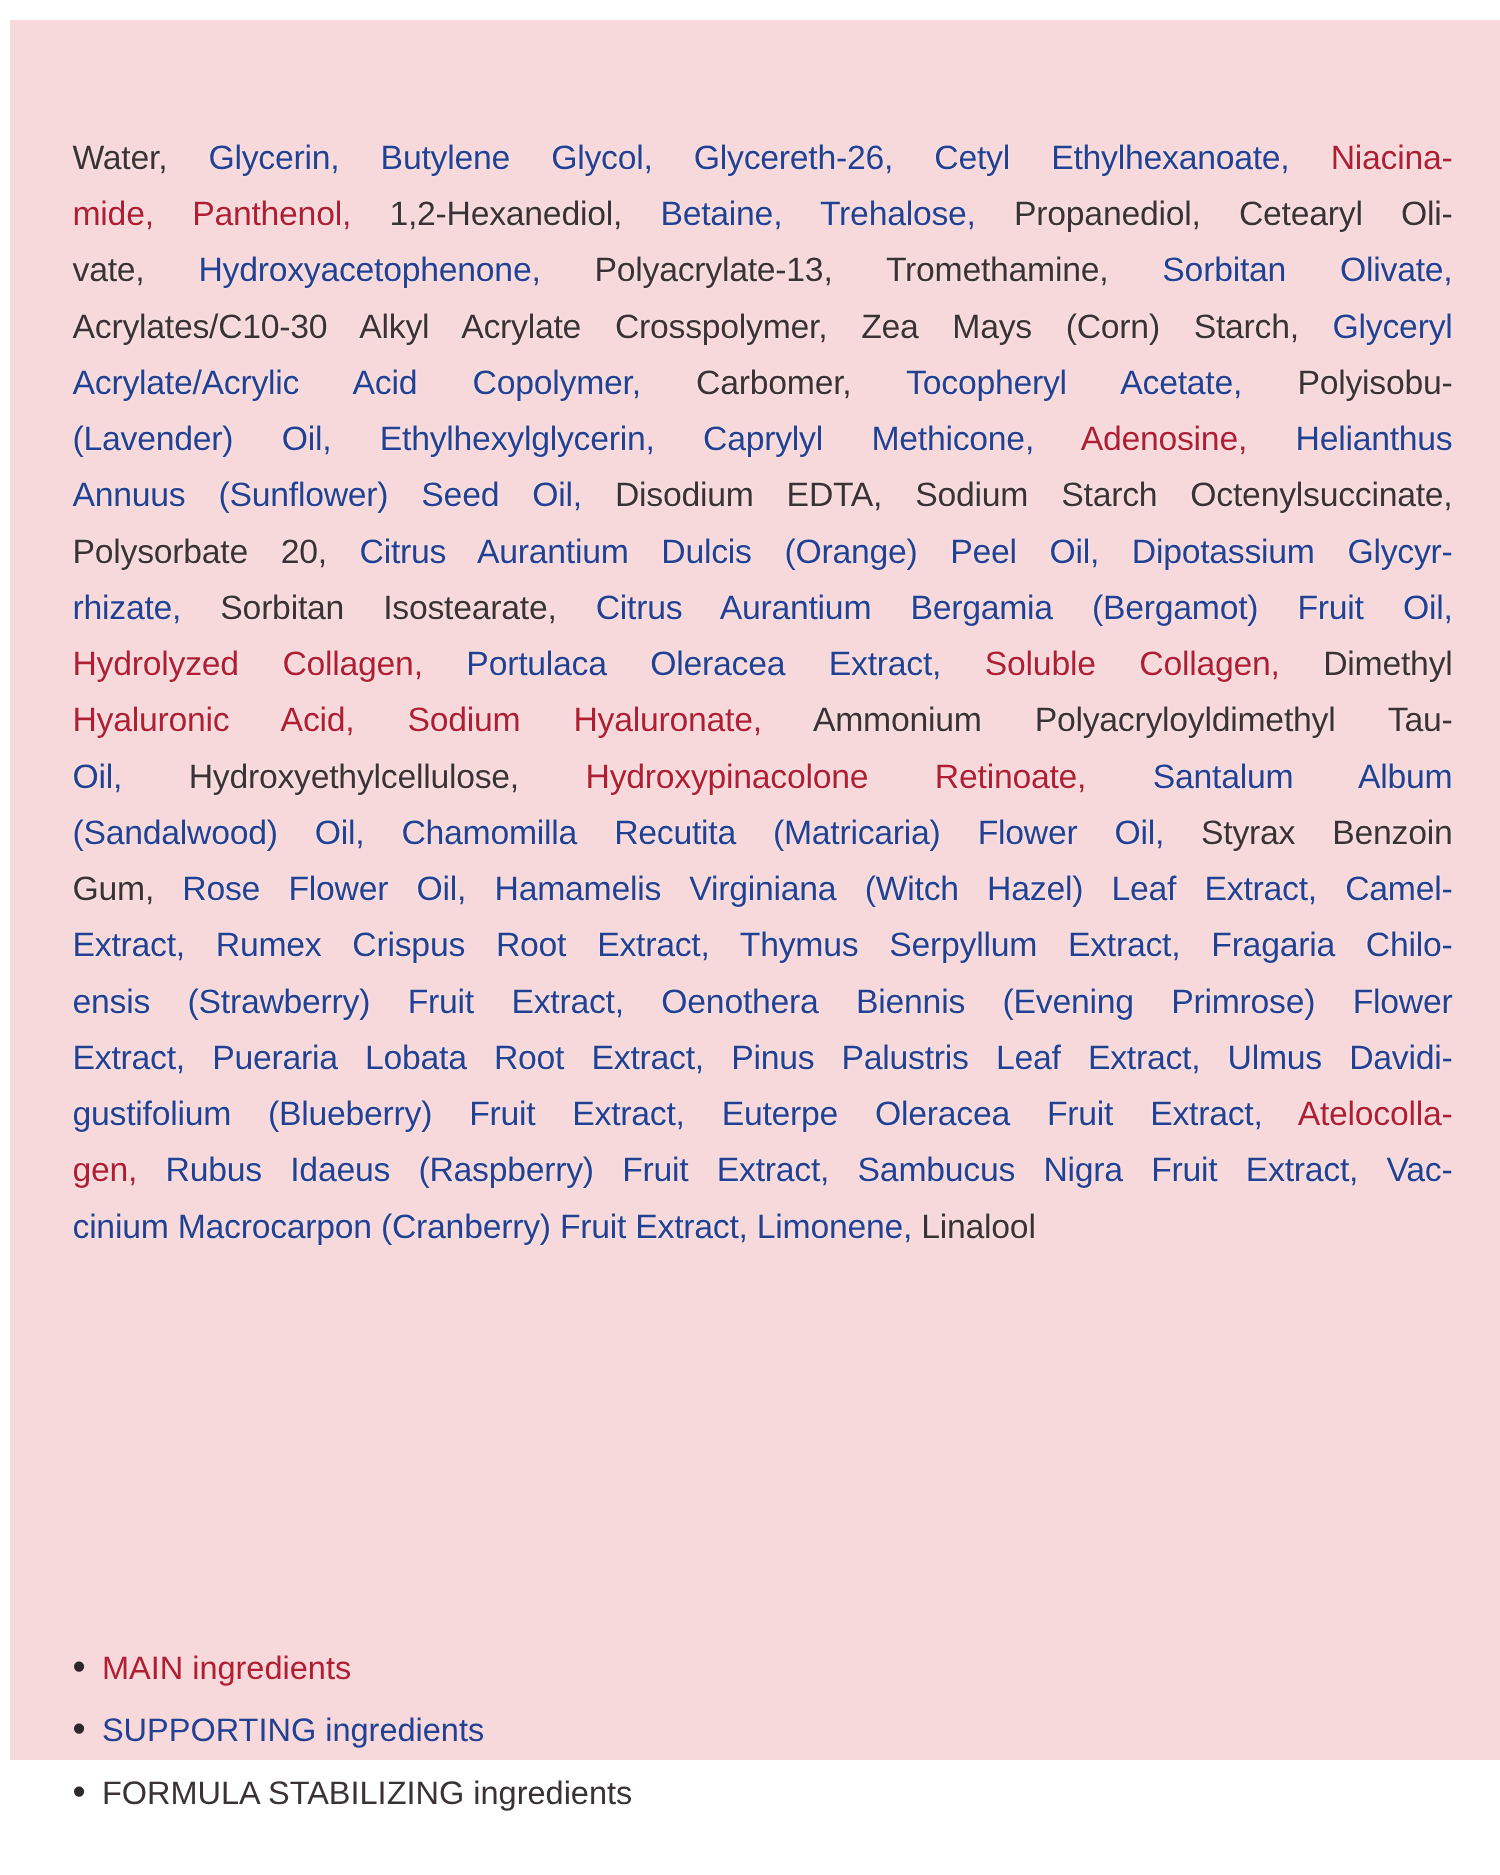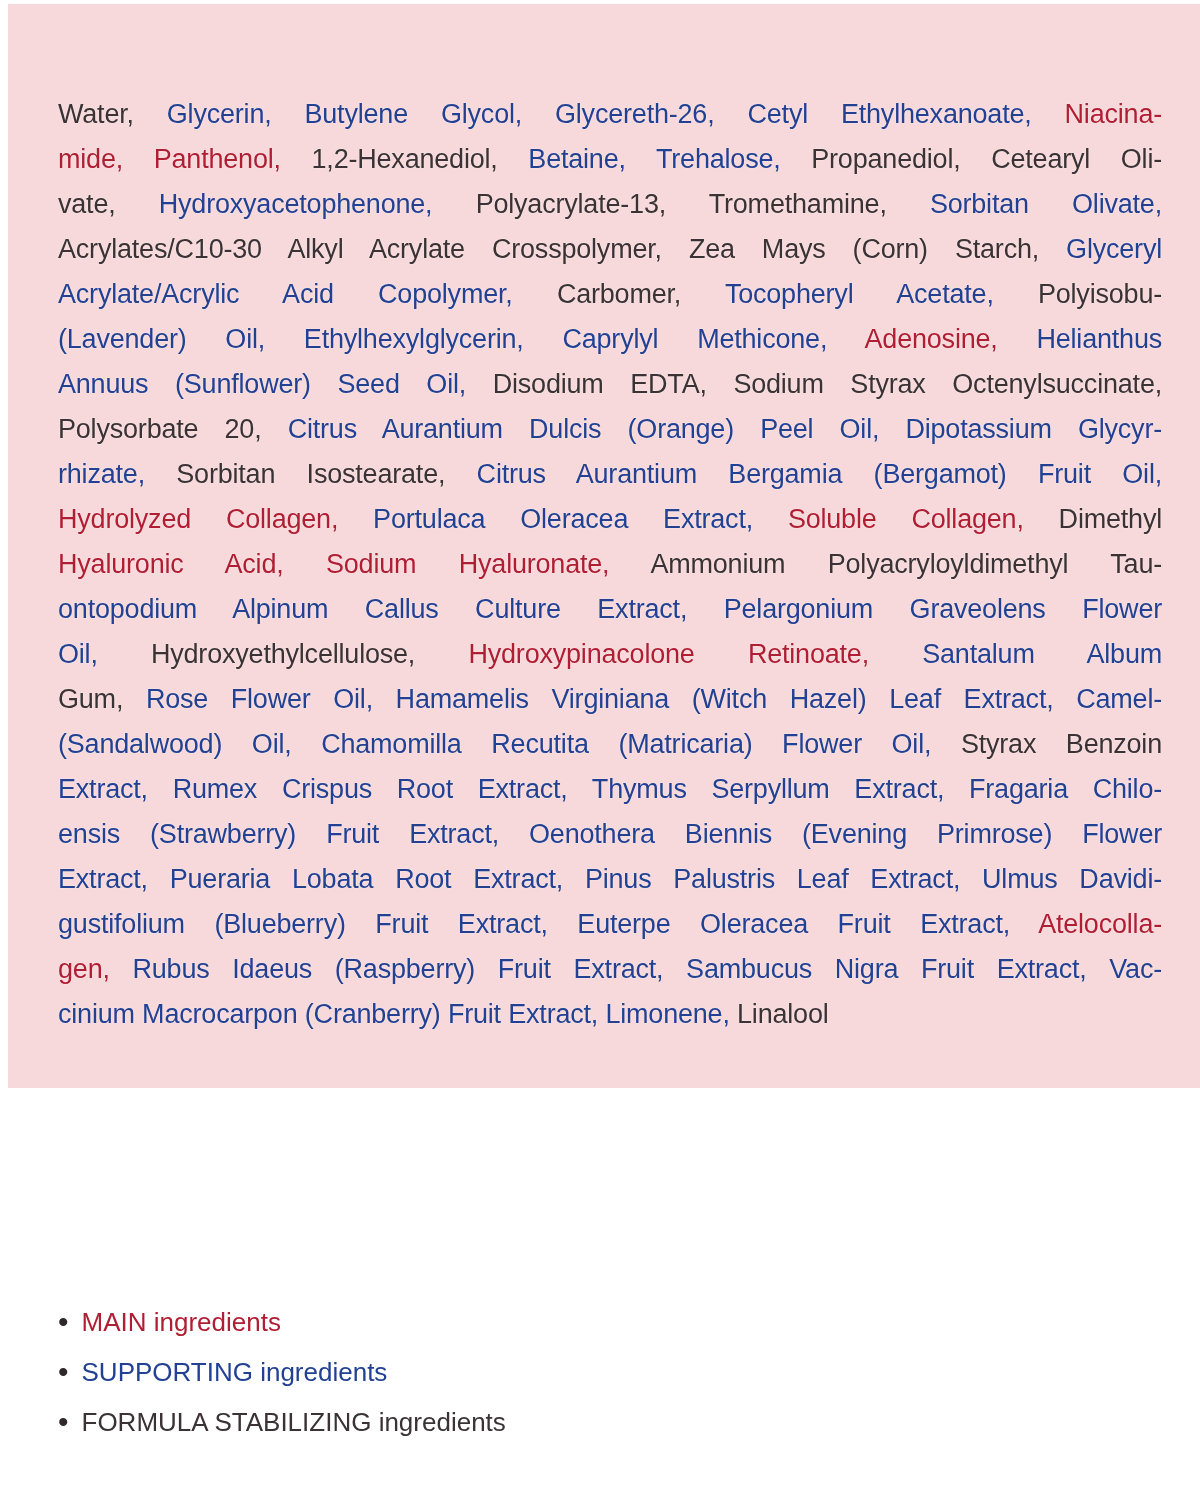--- a/index.html
+++ b/index.html
@@ -6,24 +6,24 @@
     margin: 0;
     padding: 0;
     width: 1200px;
     height: 1500px;
     background: #ffffff;
     font-family: "Liberation Sans", sans-serif;
     overflow: hidden;
   }
   .panel {
     position: absolute;
-    top: 4px;
+    top: 16px;
     left: 8px;            
     width: 1192px;
-    height: 1084px;
+    height: 1392px;
     background: var(--bg, #F7D9DB);
   }
   .ingredients {
     position: absolute;
     left: 50px;
     top: 88px;
     width: 1104px;
   }
   .ing-line {
     font-size: 27px;
@@ -65,29 +65,28 @@
 <body style="background: rgb(255, 255, 255);">
 
 <div class="panel">
   <div class="ingredients">
       <div class="ing-line just"><span class="role-stabilizing">Water, </span><span class="role-supporting">Glycerin, Butylene Glycol, Glycereth-26, Cetyl Ethylhexanoate, </span><span class="role-main">Niacina-</span></div>
       <div class="ing-line just"><span class="role-main">mide, Panthenol, </span><span class="role-stabilizing">1,2-Hexanediol, </span><span class="role-supporting">Betaine, Trehalose, </span><span class="role-stabilizing">Propanediol, Cetearyl Oli-</span></div>
       <div class="ing-line just"><span class="role-stabilizing">vate, </span><span class="role-supporting">Hydroxyacetophenone, </span><span class="role-stabilizing">Polyacrylate-13, Tromethamine, </span><span class="role-supporting">Sorbitan Olivate,</span></div>
       <div class="ing-line just"><span class="role-stabilizing">Acrylates/C10-30 Alkyl Acrylate Crosspolymer, Zea Mays (Corn) Starch, </span><span class="role-supporting">Glyceryl</span></div>
       <div class="ing-line just"><span class="role-supporting">Acrylate/Acrylic Acid Copolymer, </span><span class="role-stabilizing">Carbomer, </span><span class="role-supporting">Tocopheryl Acetate, </span><span class="role-stabilizing">Polyisobu-</span></div>
       <div class="ing-line just"><span class="role-supporting">(Lavender) Oil, Ethylhexylglycerin, Caprylyl Methicone, </span><span class="role-main">Adenosine, </span><span class="role-supporting">Helianthus</span></div>
-      <div class="ing-line just"><span class="role-supporting">Annuus (Sunflower) Seed Oil, </span><span class="role-stabilizing">Disodium EDTA, Sodium Styrax Octenylsuccinate,</span></div>
+      <div class="ing-line just"><span class="role-supporting">Annuus (Sunflower) Seed Oil, </span><span class="role-stabilizing">Disodium EDTA, Sodium Starch Octenylsuccinate,</span></div>
       <div class="ing-line just"><span class="role-stabilizing">Polysorbate 20, </span><span class="role-supporting">Citrus Aurantium Dulcis (Orange) Peel Oil, Dipotassium Glycyr-</span></div>
       <div class="ing-line just"><span class="role-supporting">rhizate, </span><span class="role-stabilizing">Sorbitan Isostearate, </span><span class="role-supporting">Citrus Aurantium Bergamia (Bergamot) Fruit Oil,</span></div>
       <div class="ing-line just"><span class="role-main">Hydrolyzed Collagen, </span><span class="role-supporting">Portulaca Oleracea Extract, </span><span class="role-main">Soluble Collagen, </span><span class="role-stabilizing">Dimethyl</span></div>
       <div class="ing-line just"><span class="role-main">Hyaluronic Acid, Sodium Hyaluronate, </span><span class="role-stabilizing">Ammonium Polyacryloyldimethyl Tau-</span></div>
-      <div class="ing-line just"><span class="role-supporting">ontopodium Alpinum Callus Culture Extract, Pelargonium Graveolens Flower</span></div>
       <div class="ing-line just"><span class="role-supporting">Oil, </span><span class="role-stabilizing">Hydroxyethylcellulose, </span><span class="role-main">Hydroxypinacolone Retinoate, </span><span class="role-supporting">Santalum Album</span></div>
+      <div class="ing-line just"><span class="role-supporting">(Sandalwood) Oil, Chamomilla Recutita (Matricaria) Flower Oil, </span><span class="role-stabilizing">Styrax Benzoin</span></div>
       <div class="ing-line just"><span class="role-stabilizing">Gum, </span><span class="role-supporting">Rose Flower Oil, Hamamelis Virginiana (Witch Hazel) Leaf Extract, Camel-</span></div>
-      <div class="ing-line just"><span class="role-supporting">(Sandalwood) Oil, Chamomilla Recutita (Matricaria) Flower Oil, </span><span class="role-stabilizing">Styrax Benzoin</span></div>
       <div class="ing-line just"><span class="role-supporting">Extract, Rumex Crispus Root Extract, Thymus Serpyllum Extract, Fragaria Chilo-</span></div>
       <div class="ing-line just"><span class="role-supporting">ensis (Strawberry) Fruit Extract, Oenothera Biennis (Evening Primrose) Flower</span></div>
       <div class="ing-line just"><span class="role-supporting">Extract, Pueraria Lobata Root Extract, Pinus Palustris Leaf Extract, Ulmus Davidi-</span></div>
       <div class="ing-line just"><span class="role-supporting">gustifolium (Blueberry) Fruit Extract, Euterpe Oleracea Fruit Extract, </span><span class="role-main">Atelocolla-</span></div>
       <div class="ing-line just"><span class="role-main">gen, </span><span class="role-supporting">Rubus Idaeus (Raspberry) Fruit Extract, Sambucus Nigra Fruit Extract, Vac-</span></div>
       <div class="ing-line"><span class="role-supporting">cinium Macrocarpon (Cranberry) Fruit Extract, Limonene, </span><span class="role-stabilizing">Linalool</span></div>
     </div>
   <div class="legend">
       <div class="legend-item">
         <span class="legend-bullet">•</span>

